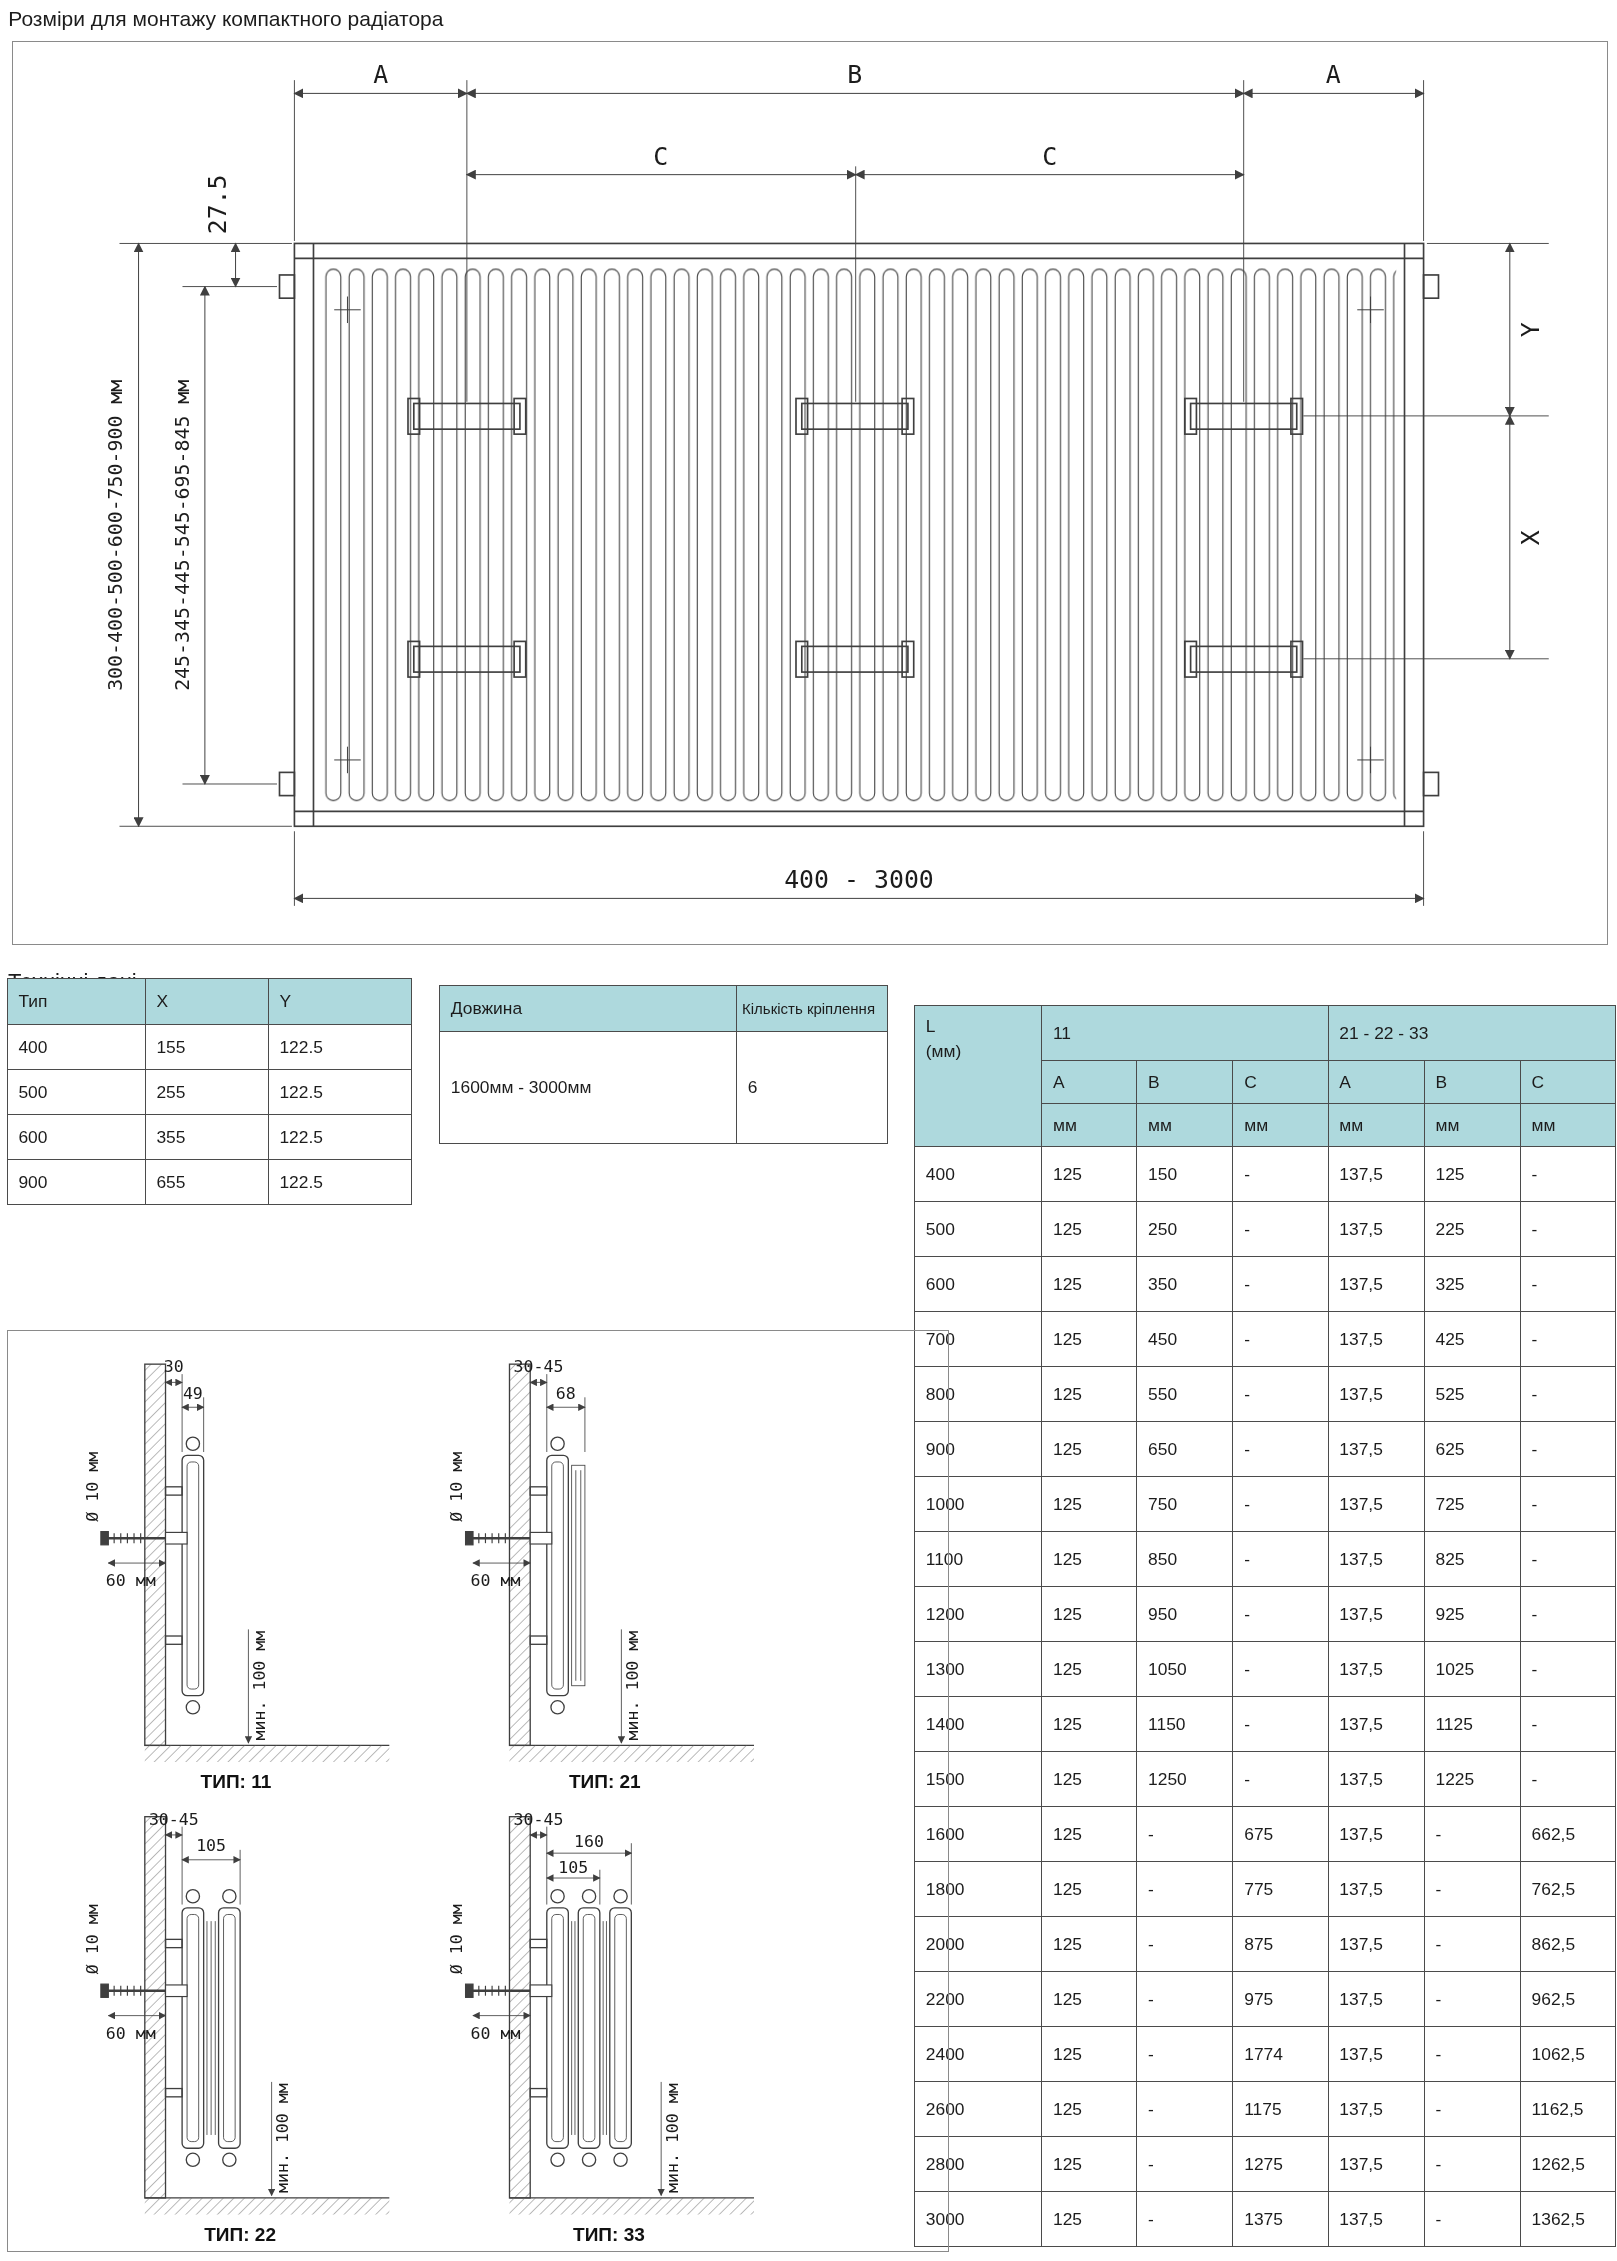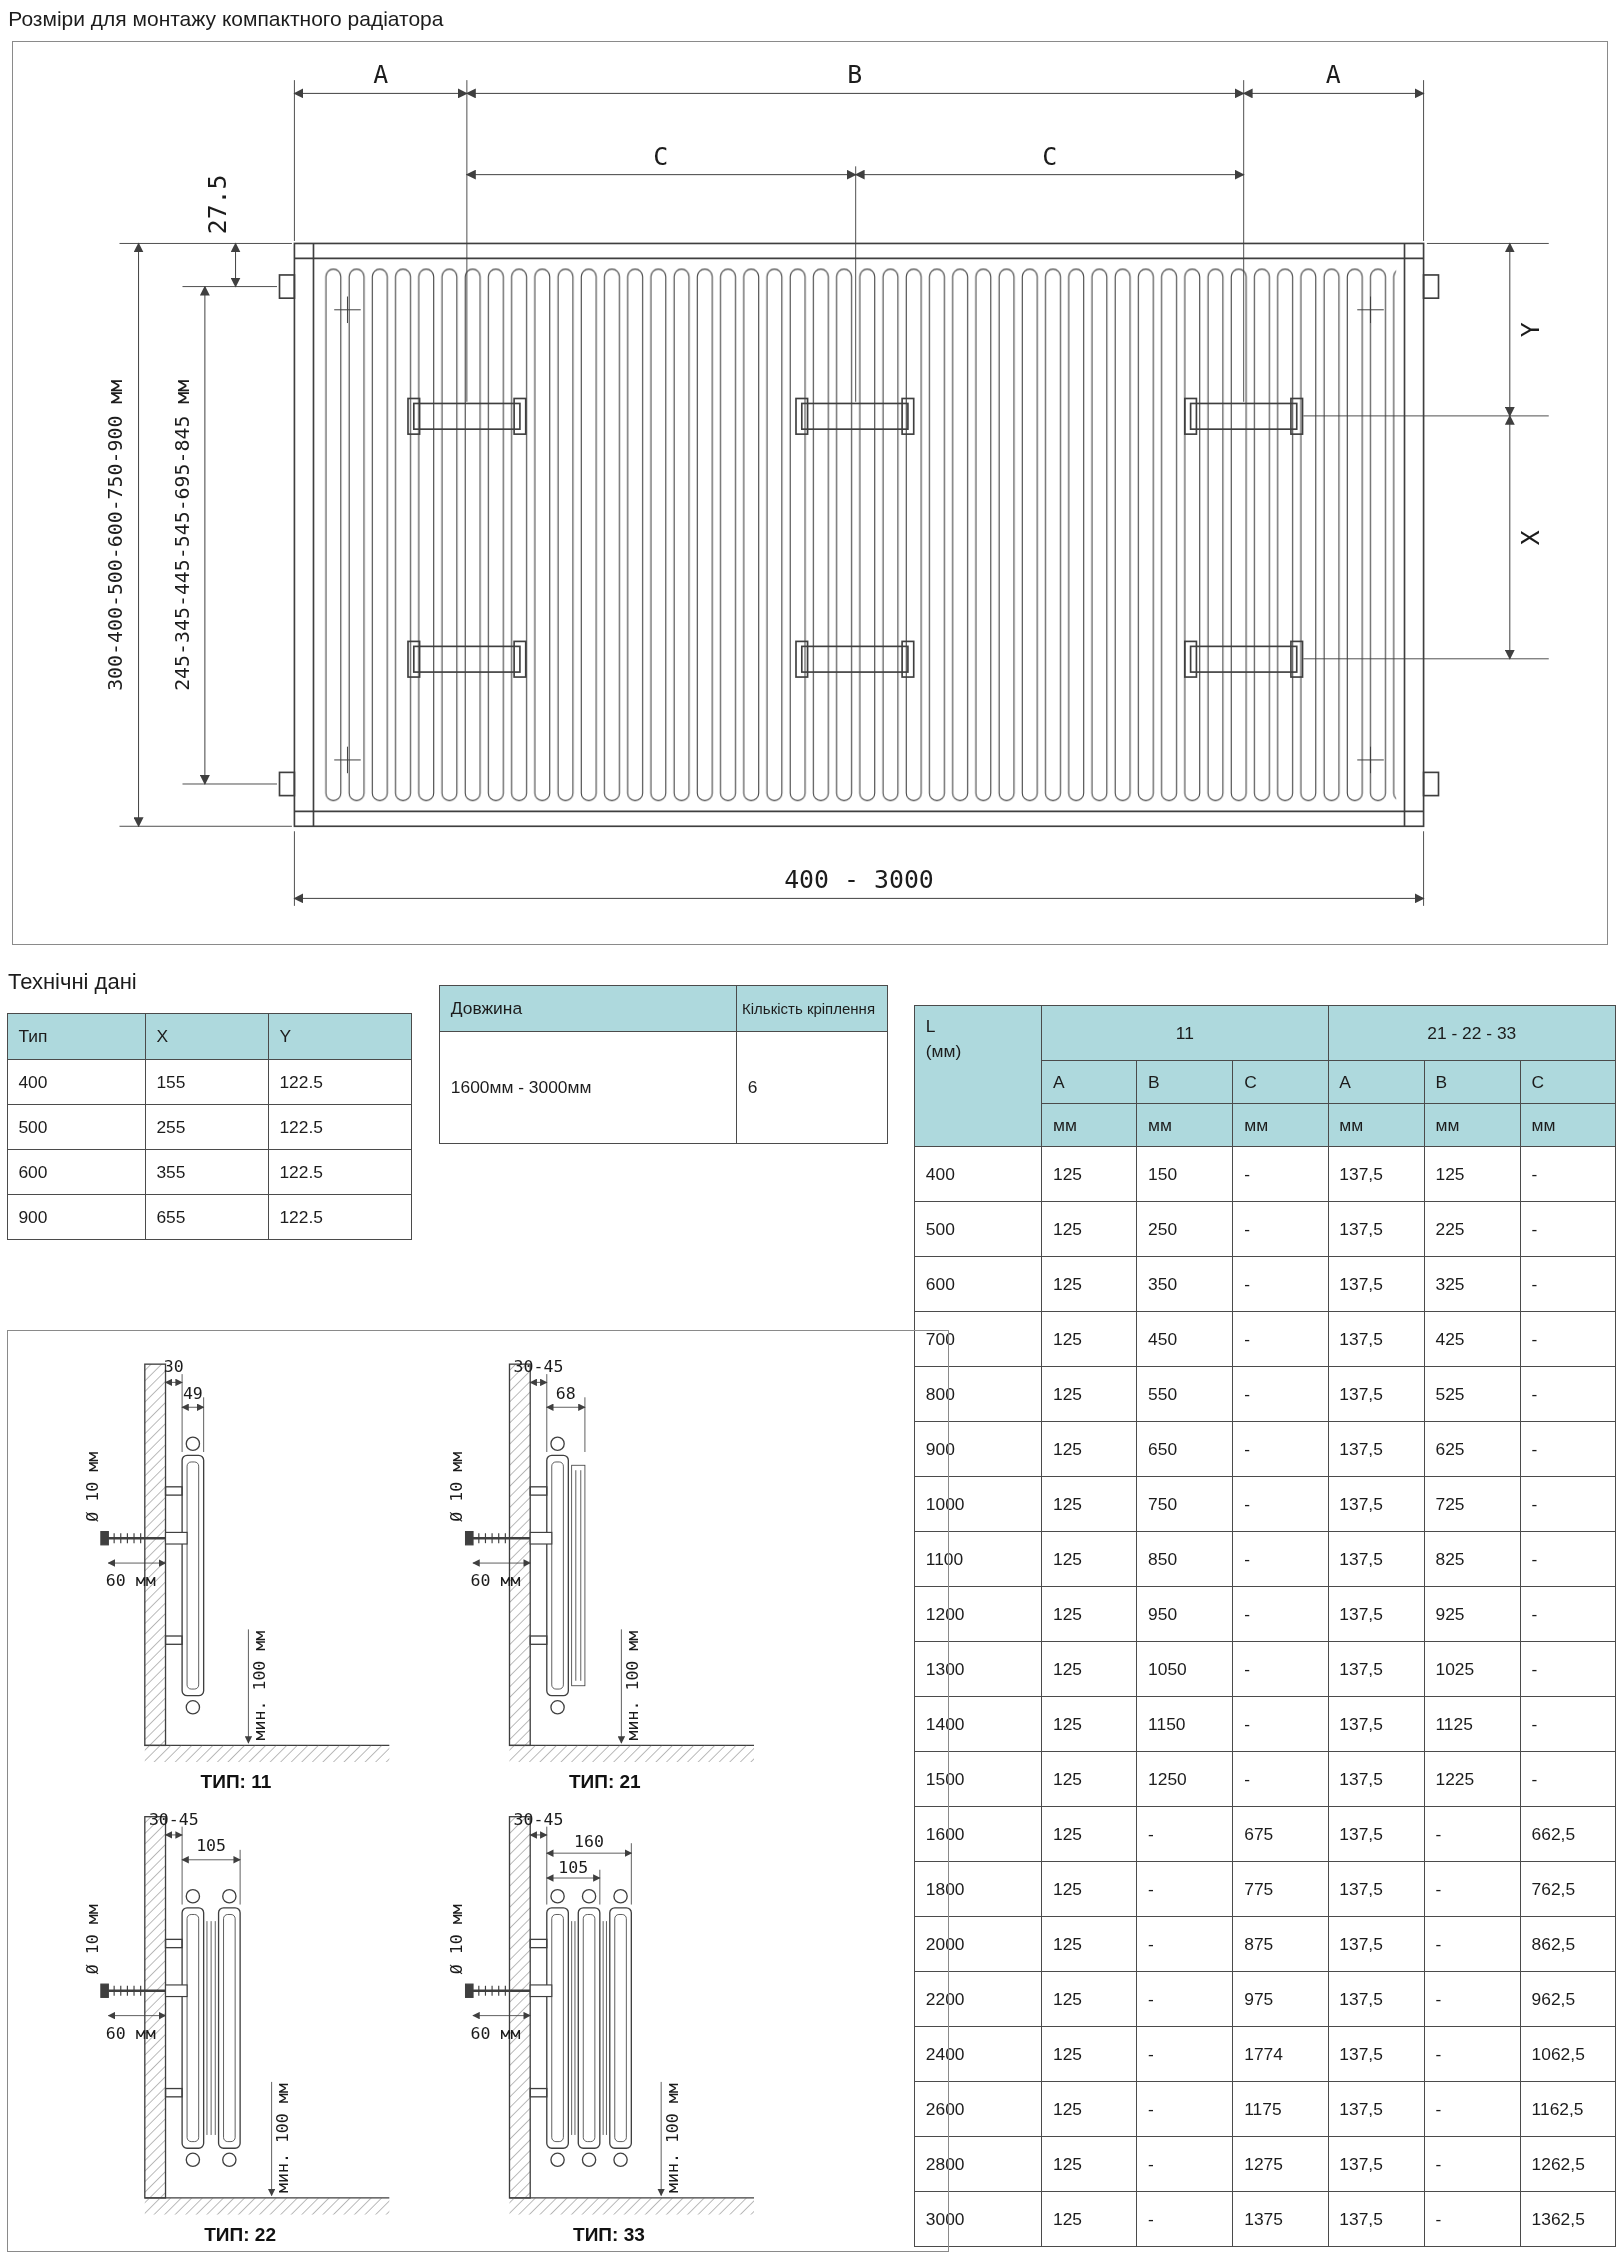--- a/index.html
+++ b/index.html
@@ -8,24 +8,24 @@
   .abs { position:absolute; }
   #page-title { left:8.3px; top:6.6px; font-size:21px; }
   #drawing-box { left:11.6px; top:41px; width:1596px; height:904px; border:0.8px solid #8a8a8a; }
   #tech-title { left:8px; top:969px; font-size:22px; }
   #diagrams-box { left:6.6px; top:1330px; width:942px; height:922px; border:0.8px solid #8a8a8a; }
 
   table { border-collapse:collapse; table-layout:fixed; background:#fff; }
   th,td { border:0.8px solid #4b4b4b; font-weight:400; text-align:left;
           padding:0 10.8px; font-size:17.4px; color:#1c1c1c; overflow:hidden; }
   .teal th, th.teal, td.teal { background:#aed9dd; }
-  .center { text-align:center; }
+  .center { }
   .h56 { height:46px; } .h54 { height:45px; } .h66 { height:55px; }
   .h52 { height:43px; } .h135 { height:112px; }
-  #table-xy { left:6.6px; top:1013px; width:403px; }
+  #table-xy { left:6.6px; top:978px; width:403px; }
   #table-fastening { left:439px; top:985px; width:448px; }
   #table-fastening th.small { font-size:15px; padding:0 5px; }
   #table-main { left:914px; top:1005px; width:702px; }
   #table-main .l-cell { vertical-align:top; padding-top:8.3px; line-height:25px; }
 
   svg { display:block; }
   .ln { stroke:#3f3f3f; fill:none; }
   .dt  { font:20px "DejaVu Sans Mono", monospace; fill:#1c1c1c; stroke:none; }
   .dtb { font:30px "DejaVu Sans Mono", monospace; fill:#1c1c1c; stroke:none; }
   .dts { font:24px "DejaVu Sans Mono", monospace; fill:#1c1c1c; stroke:none; }

